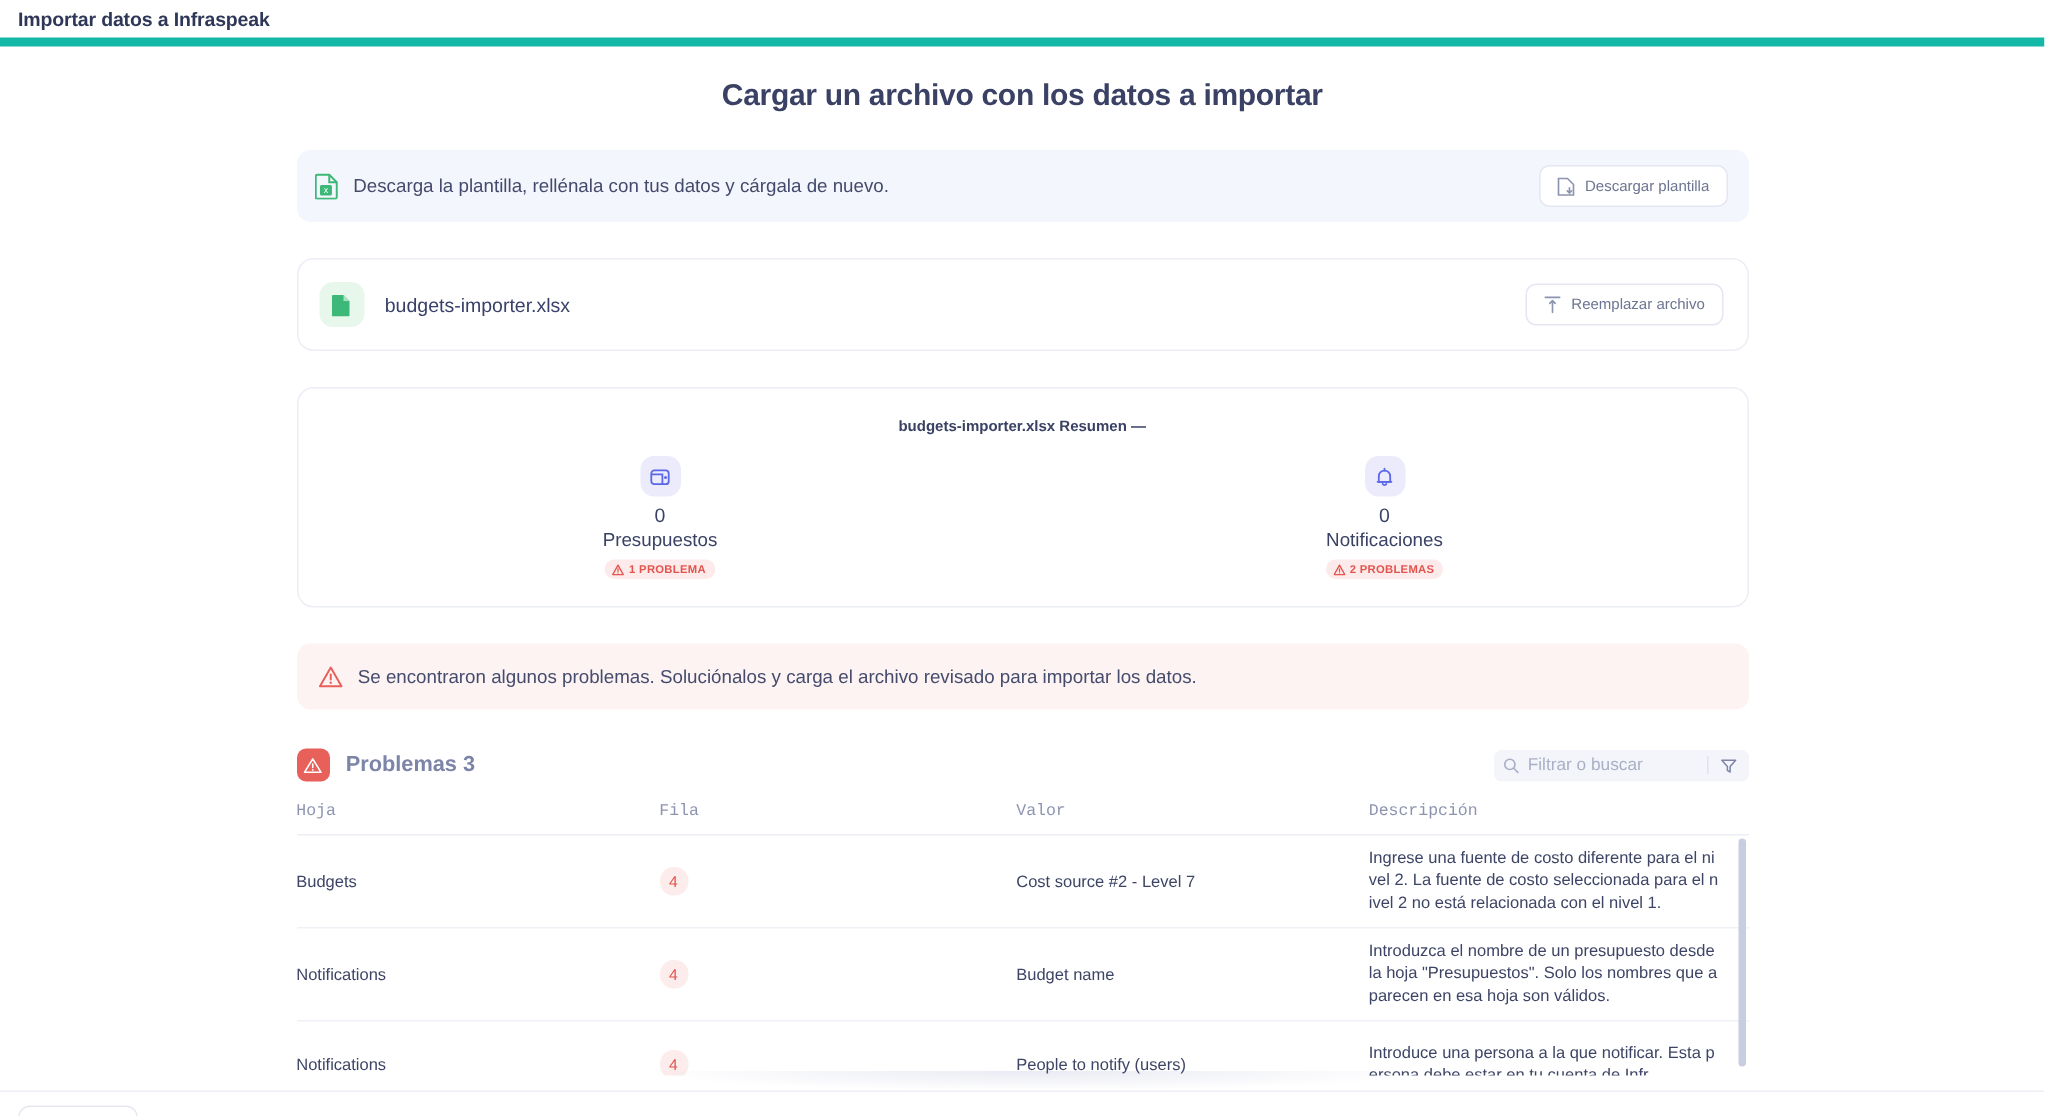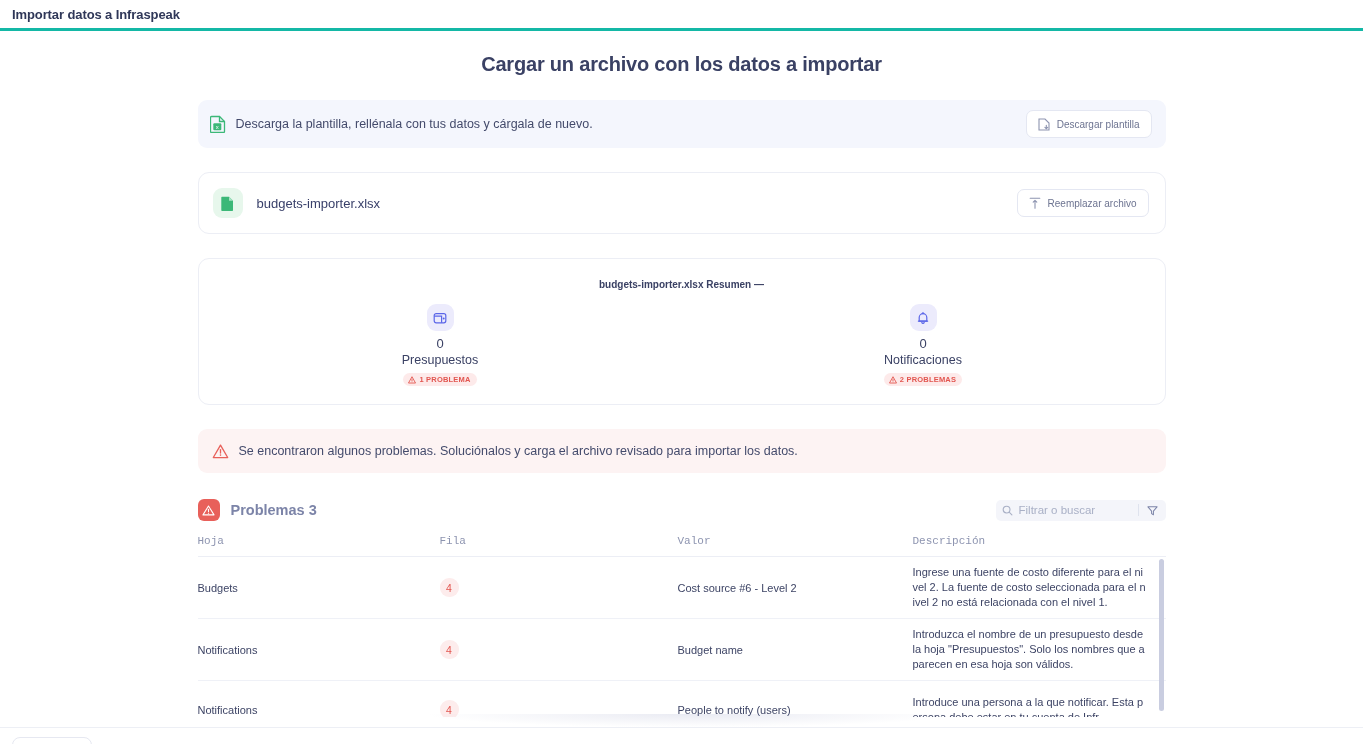--- a/index.html
+++ b/index.html
@@ -7,21 +7,21 @@
     width: 1363px; height: 744px;
     background: #ffffff;
     font-family: "Liberation Sans", sans-serif;
     color: #3d4465;
     overflow: hidden;
   }
 
   
   .topbar {
     height: 31px;
-    border-bottom: 3px solid #14b8a6;
+    border-bottom: 6px solid #14b8a6;
     display: flex; align-items: center;
     padding: 0 12px;
     background: #fff;
   }
   .topbar-title {
     font-size: 13px; font-weight: 700; color: #2f3758; letter-spacing: -.1px;
   }
 
   
   .page {
@@ -388,21 +388,21 @@
         <div class="col-desc">Descripción</div>
       </div>
 
       <div class="tbody">
 
         <div class="trow">
           <div class="col-hoja cell-text">Budgets</div>
           <div class="col-fila">
             <span class="fila-pill">4</span>
           </div>
-          <div class="col-valor cell-text">Cost source #6 - Level 2</div>
+          <div class="col-valor cell-text">Cost source #2 - Level 7</div>
           <div class="col-desc desc">Ingrese una fuente de costo diferente para el nivel 2. La fuente de costo seleccionada para el nivel 2 no está relacionada con el nivel 1.</div>
         </div>
 
         <div class="trow">
           <div class="col-hoja cell-text">Notifications</div>
           <div class="col-fila">
             <span class="fila-pill">4</span>
           </div>
           <div class="col-valor cell-text">Budget name</div>
           <div class="col-desc desc">Introduzca el nombre de un presupuesto desde la hoja "Presupuestos". Solo los nombres que aparecen en esa hoja son válidos.</div>

